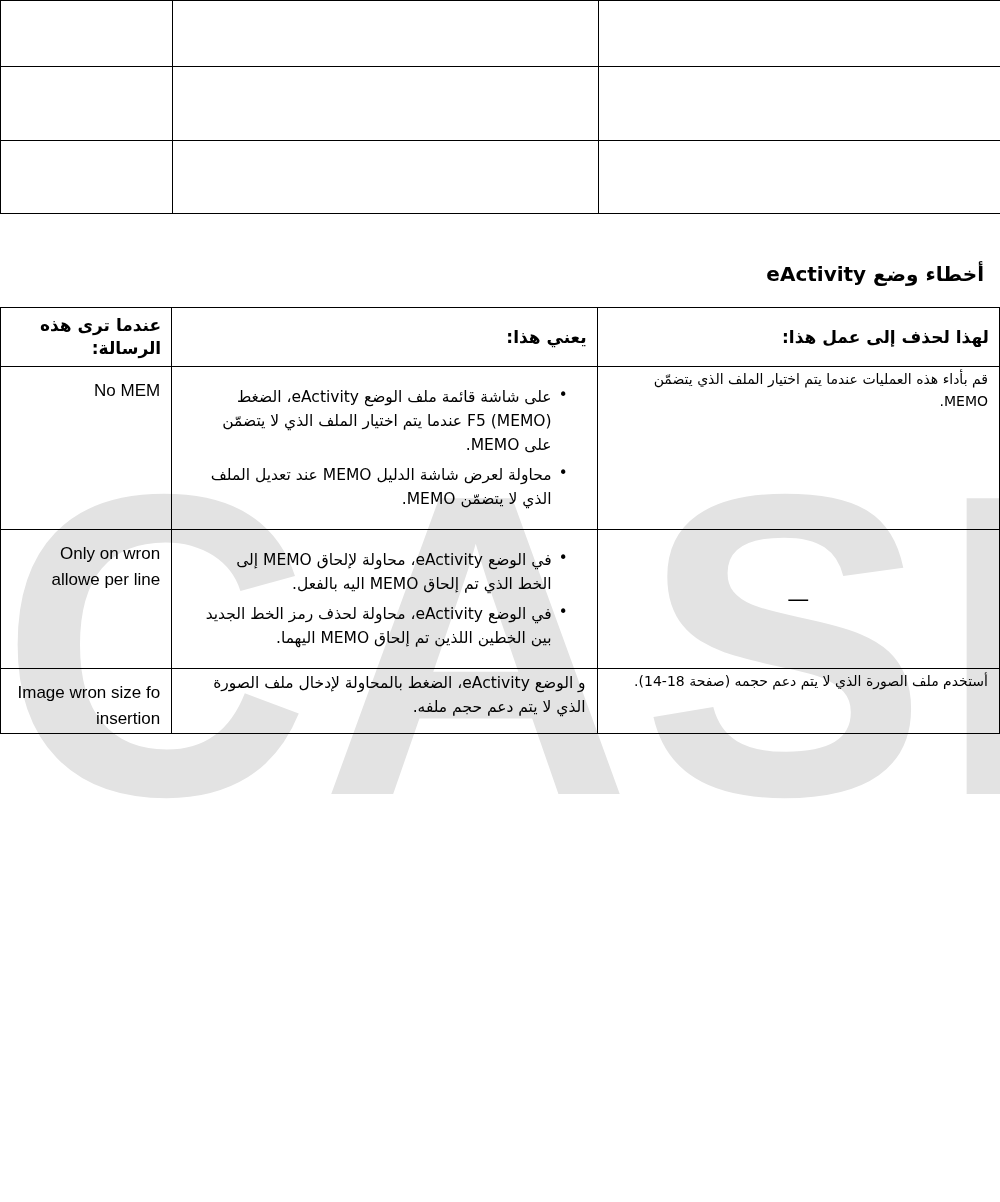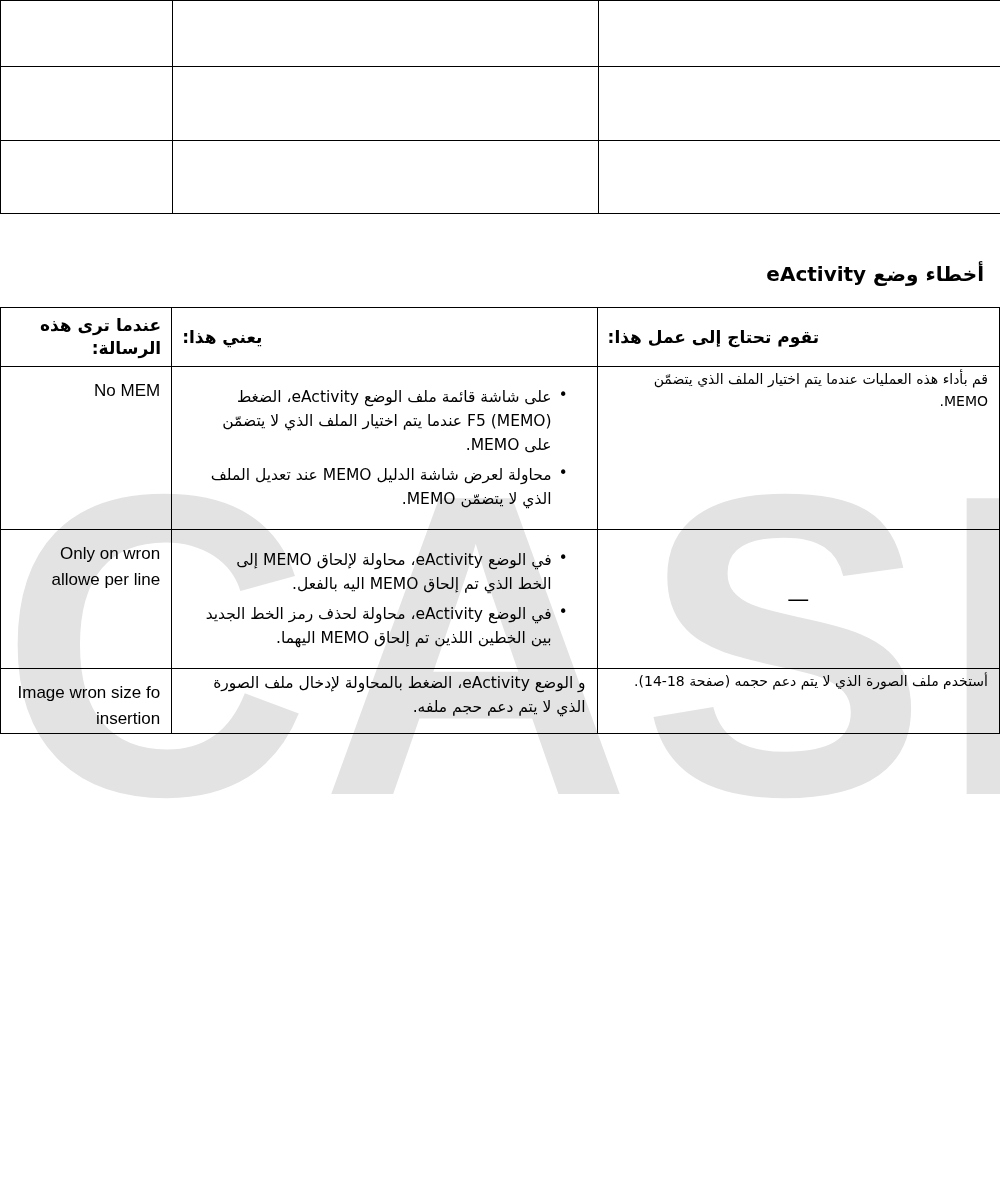--- a/index.html
+++ b/index.html
@@ -94,21 +94,21 @@
     vertical-align: top;
     padding: 2px 11px;
   }
   .err-table col.col-need { width: 402px; }
   .err-table col.col-mean { width: 425px; }
   .err-table col.col-msg  { width: 171px; }
 
   .err-table thead th {
     font-size: 17px;
     font-weight: bold;
-    text-align: left;
+    text-align: right;
     height: 46px;
     vertical-align: middle;
     padding: 6px 10px;
   }
   .err-table thead th.msg-head {
     text-align: right;
     line-height: 1.35;
     margin-left: 32px;
   }
 
@@ -186,21 +186,21 @@
   <div class="section-title"><span>أخطاء وضع </span><span class="latin">eActivity</span></div>
 
   <table class="err-table">
     <colgroup>
       <col class="col-need">
       <col class="col-mean">
       <col class="col-msg">
     </colgroup>
     <thead>
       <tr>
-        <th>تقوم تحتاج إلى عمل هذا:</th>
+        <th>لهذا لحذف إلى عمل هذا:</th>
         <th>يعني هذا:</th>
         <th class="msg-head">عندما ترى هذه الرسالة:</th>
       </tr>
     </thead>
     <tbody>
       <tr>
         <td class="cell-need">قم بأداء هذه العمليات عندما يتم اختيار الملف الذي يتضمّن MEMO.</td>
         <td class="cell-mean">
           <ul class="bullets">
             <li>على شاشة قائمة ملف الوضع eActivity، الضغط (MEMO) F5 عندما يتم اختيار الملف الذي لا يتضمّن على MEMO.</li>

